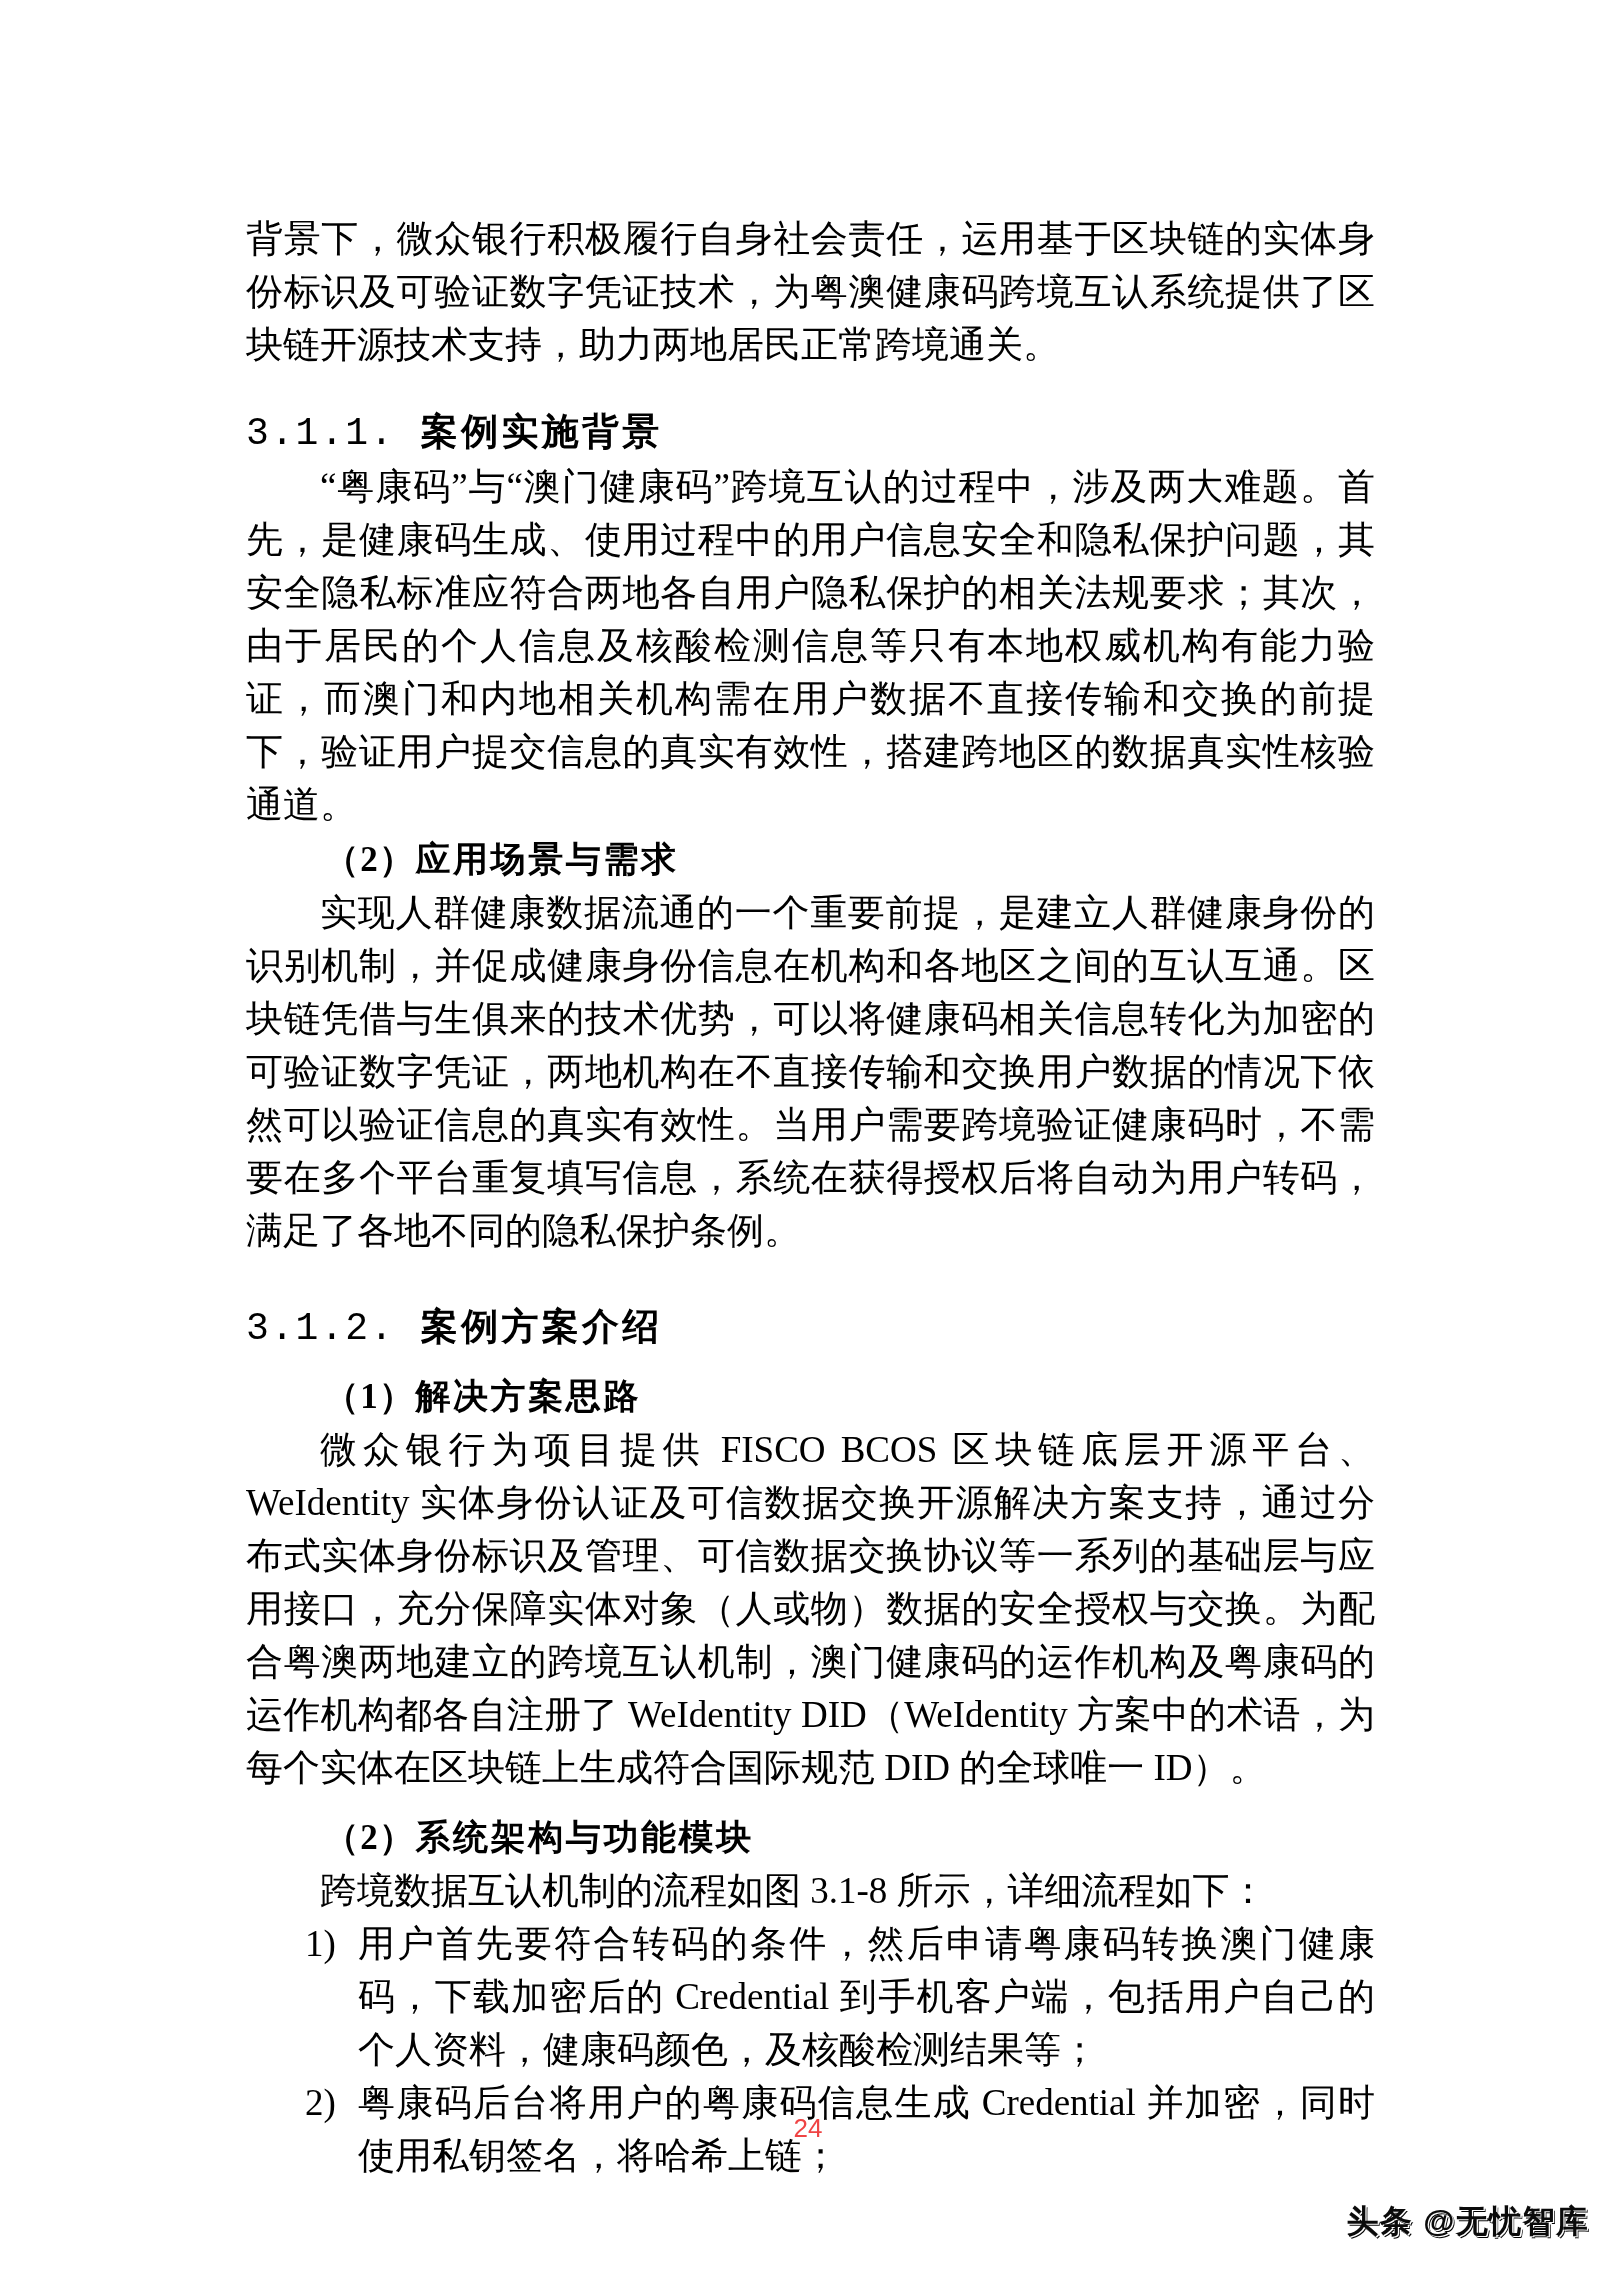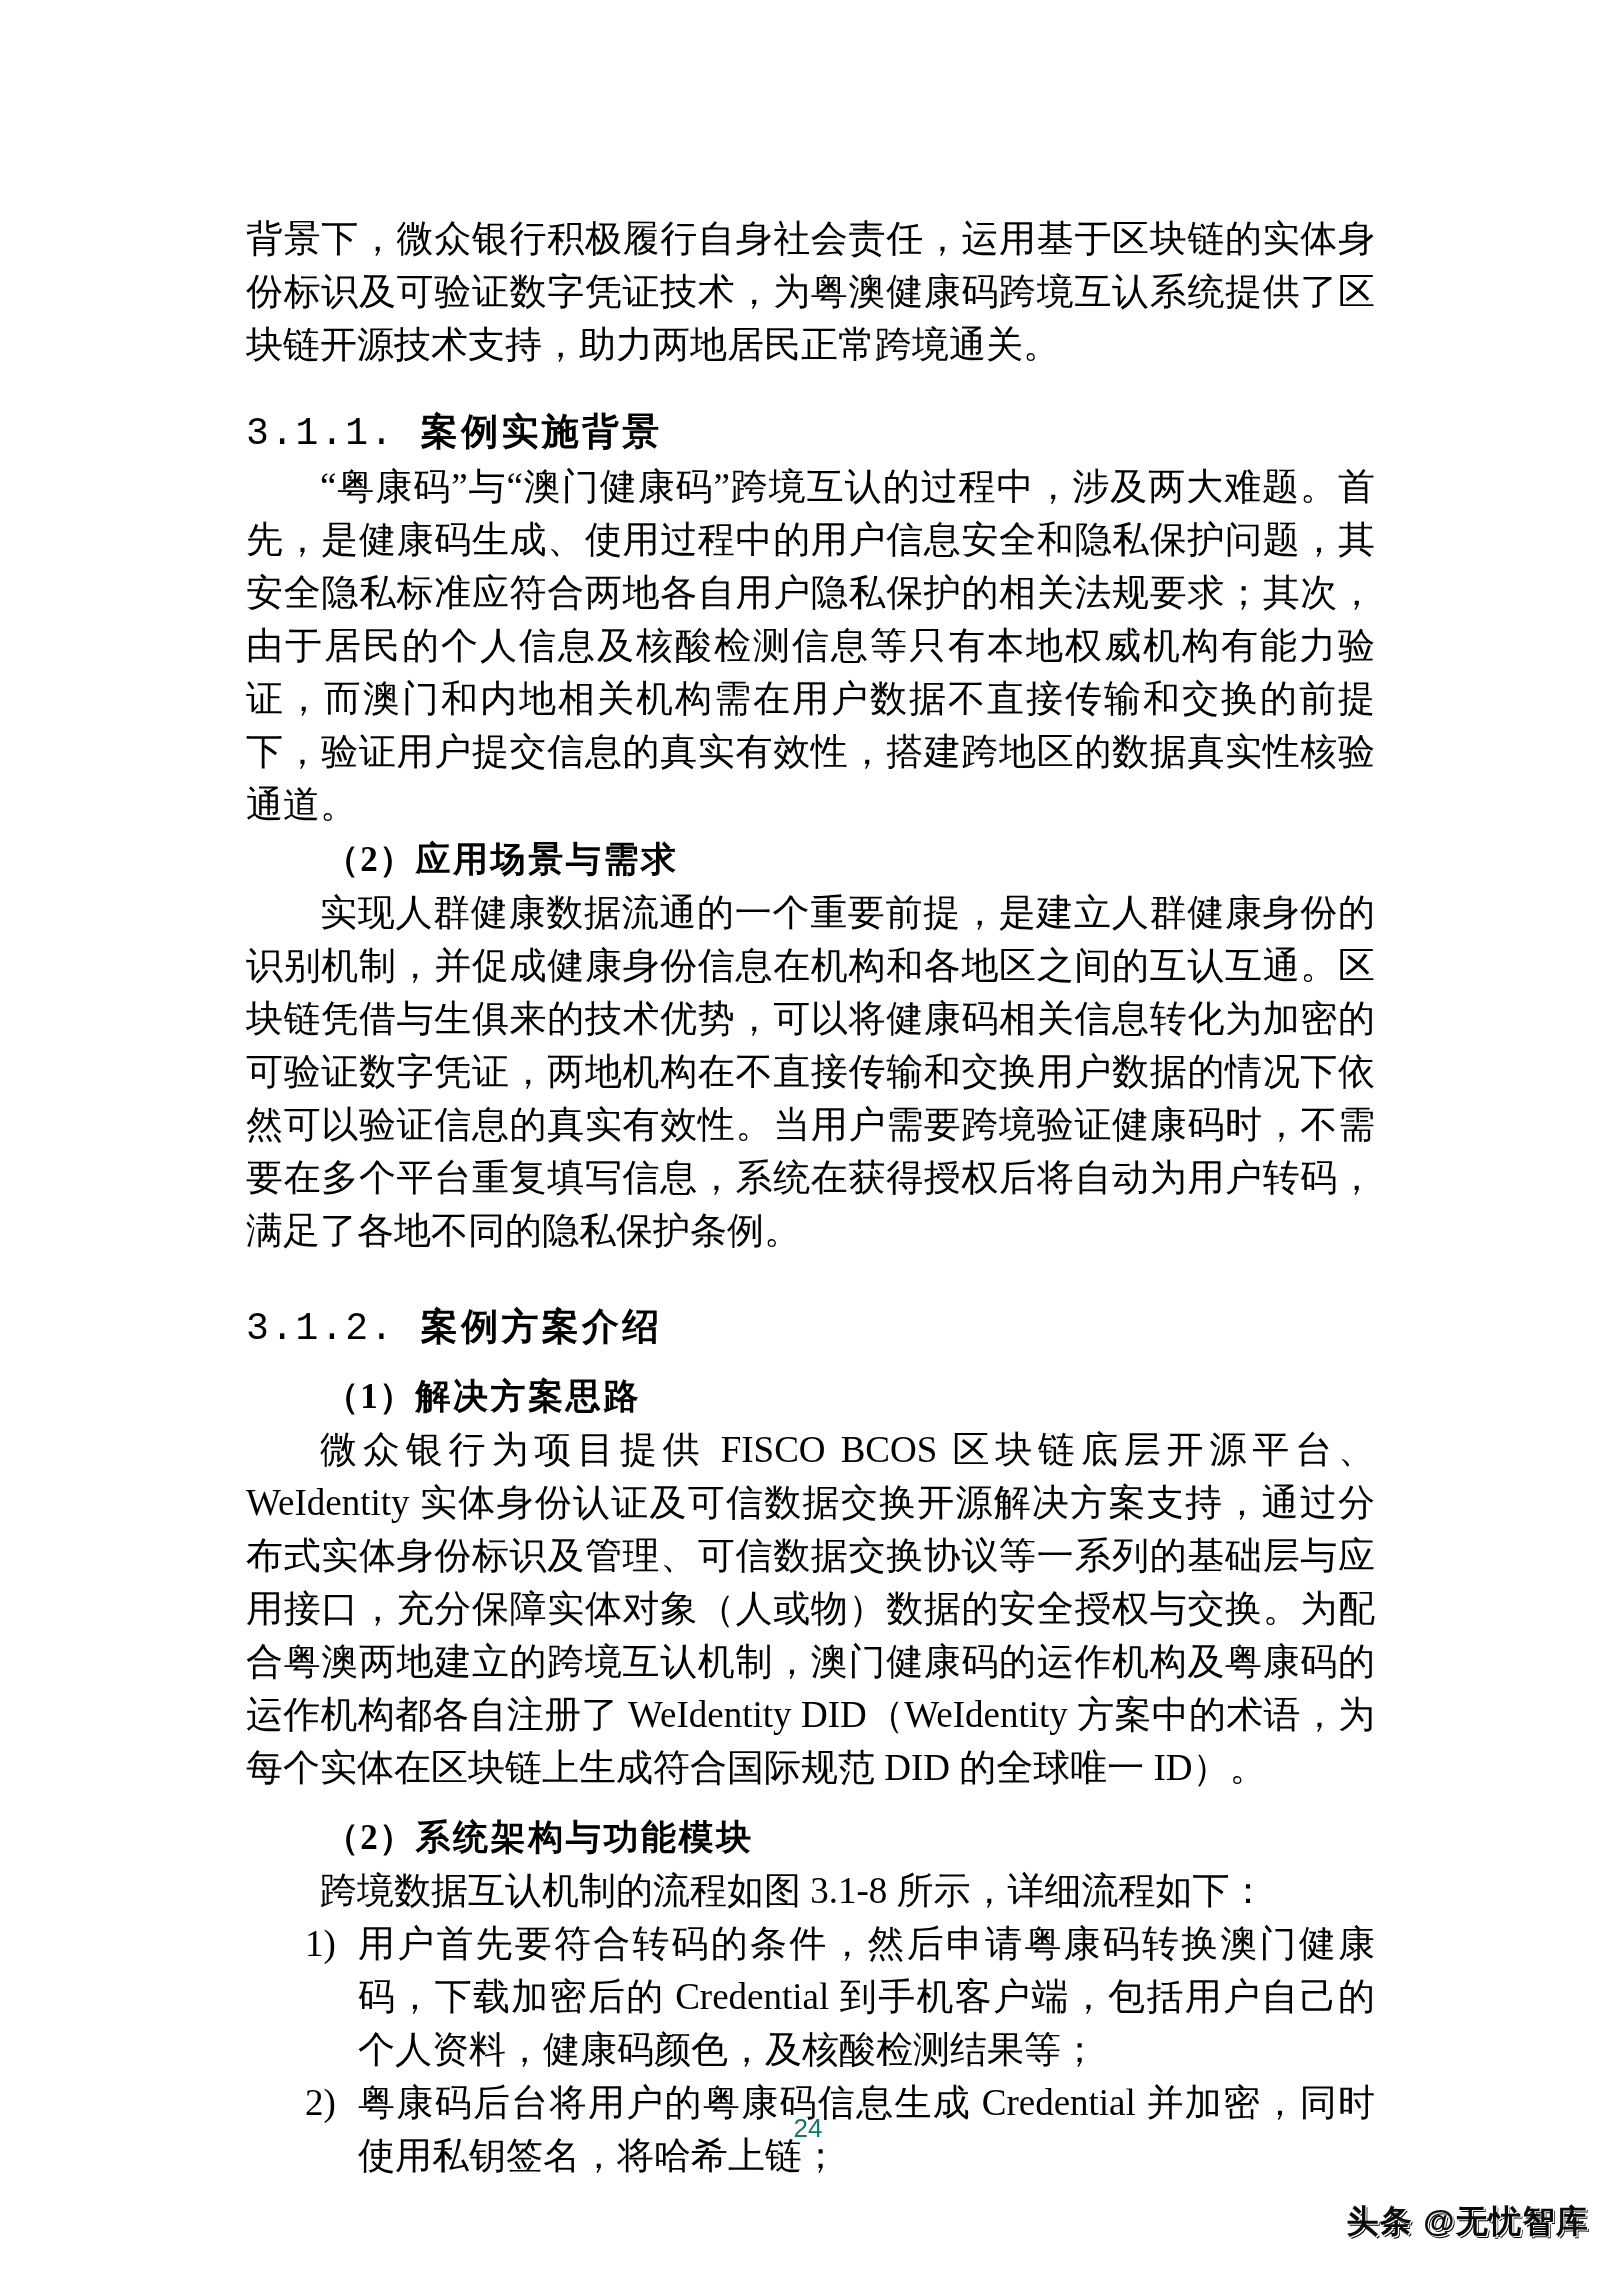--- a/index.html
+++ b/index.html
@@ -89,21 +89,21 @@
   .mt-p4{margin-top:2px;}
   .mt-sub4{margin-top:16.3px;}
 
   .page-number{
     position:absolute;
     top:2113px;left:0;width:100%;
     text-align:center;
     font-family:"Liberation Sans","DejaVu Sans",sans-serif;
     font-size:26px;
     line-height:1.2;
-    color:#0f766e;
+    color:#ef4444;
   }
   .watermark{
     position:absolute;
     top:2202px;
     right:27px;
     font-family:"Liberation Sans","DejaVu Sans",sans-serif;
     font-weight:700;
     font-size:32px;
     line-height:1.2;
     letter-spacing:1.3px;

